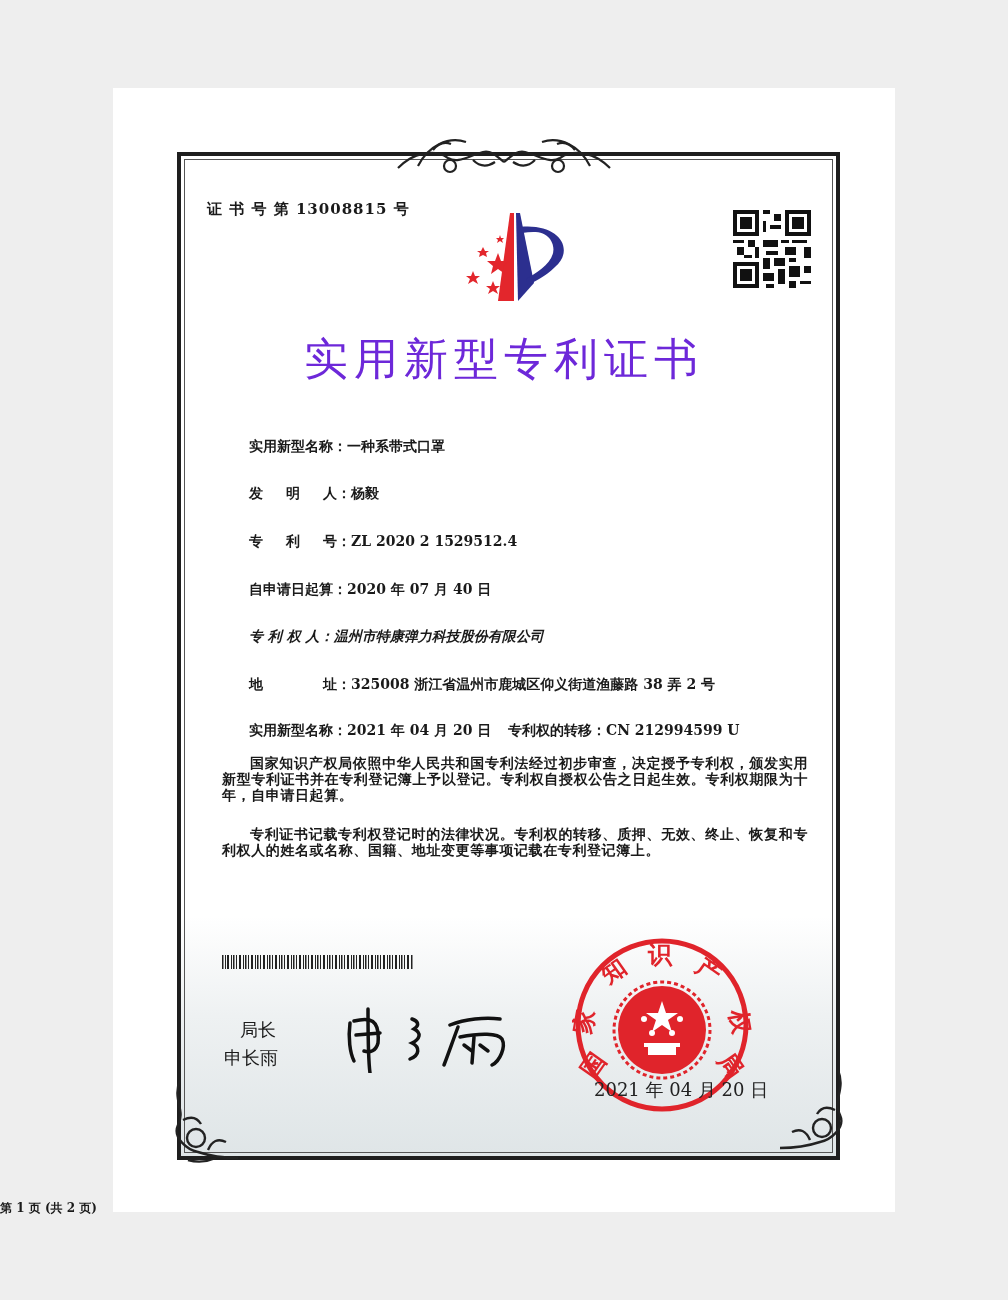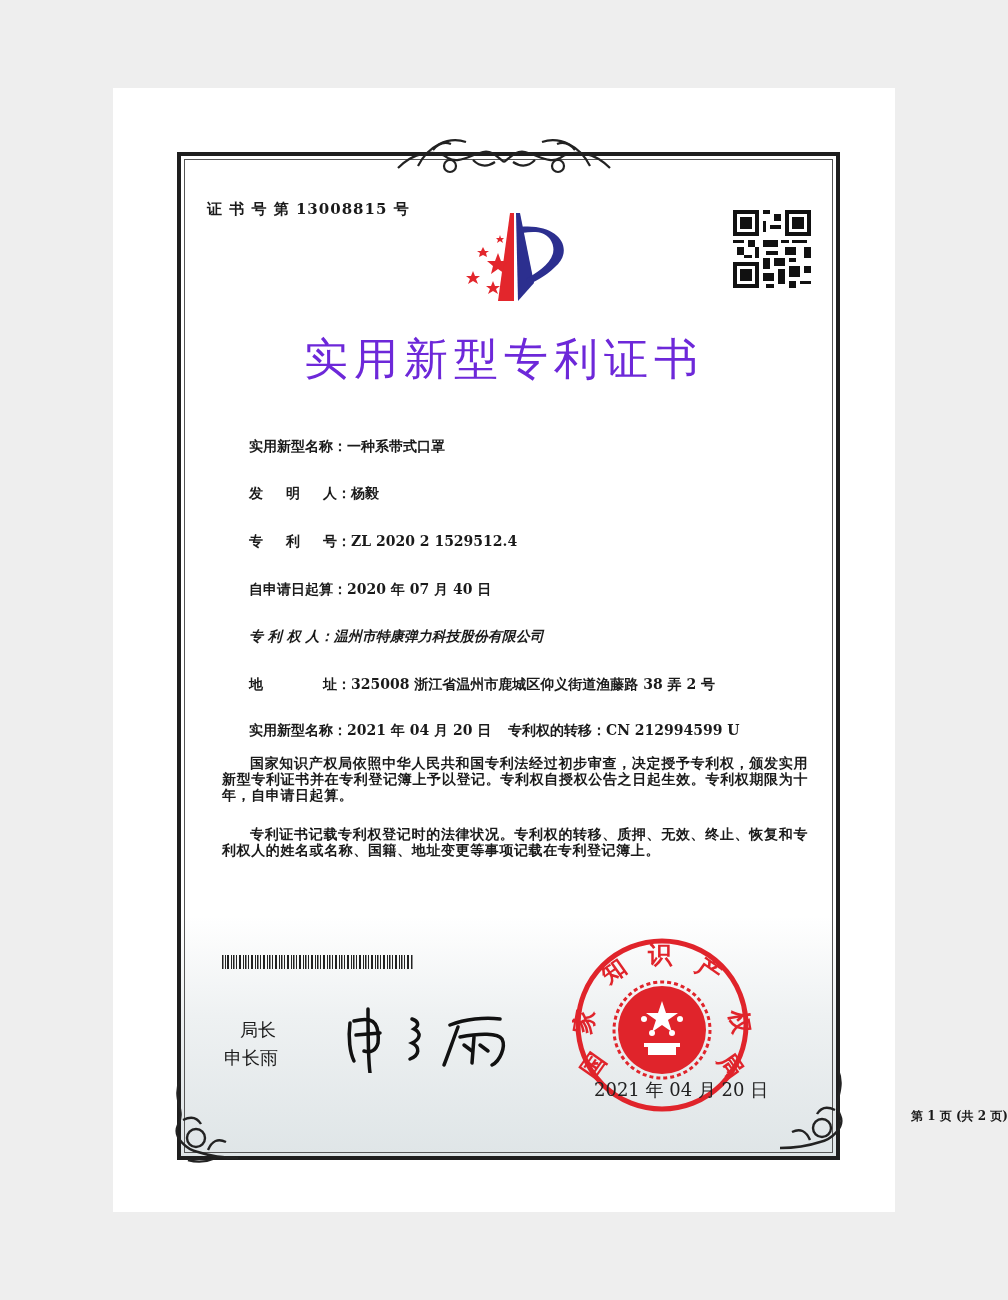--- a/index.html
+++ b/index.html
@@ -52,21 +52,21 @@
   .p2 { top:826px; }
   .barcode { position:absolute; left:222px; top:955px; width:192px; height:14px; }
   .sig-title { position:absolute; left:240px; top:1018px; font-size:18px; font-family:"DejaVu Sans", sans-serif; }
   .sig-name { position:absolute; left:216px; top:1046px; font-size:18px; font-family:Liberation Sans, sans-serif;margin-left:8px; }
   .signature { position:absolute; left:340px; top:1003px; width:180px; height:70px; }
   .seal { position:absolute; left:572px; top:935px; width:180px; height:180px; }
   .seal-date {
     position:absolute; left:594px; top:1078px; font-size:18px; font-family:"DejaVu Serif", serif;
     color:#222; letter-spacing:0;
   }
-  .page-no { position:absolute; left:0; width:1008px; text-align:right; top:1108px; font-size:12px; font-weight:bold; }
+  .page-no { position:absolute; left:0; width:1008px; text-align:left; top:1200px; font-size:12px; font-weight:bold; }
 </style>
 </head>
 <body>
 
 <div class="paper"></div>
 <div class="frame">
     <div class="frame-inner"></div>
   </div>
 
 <svg class="ornament-top" viewBox="0 0 232 50">

